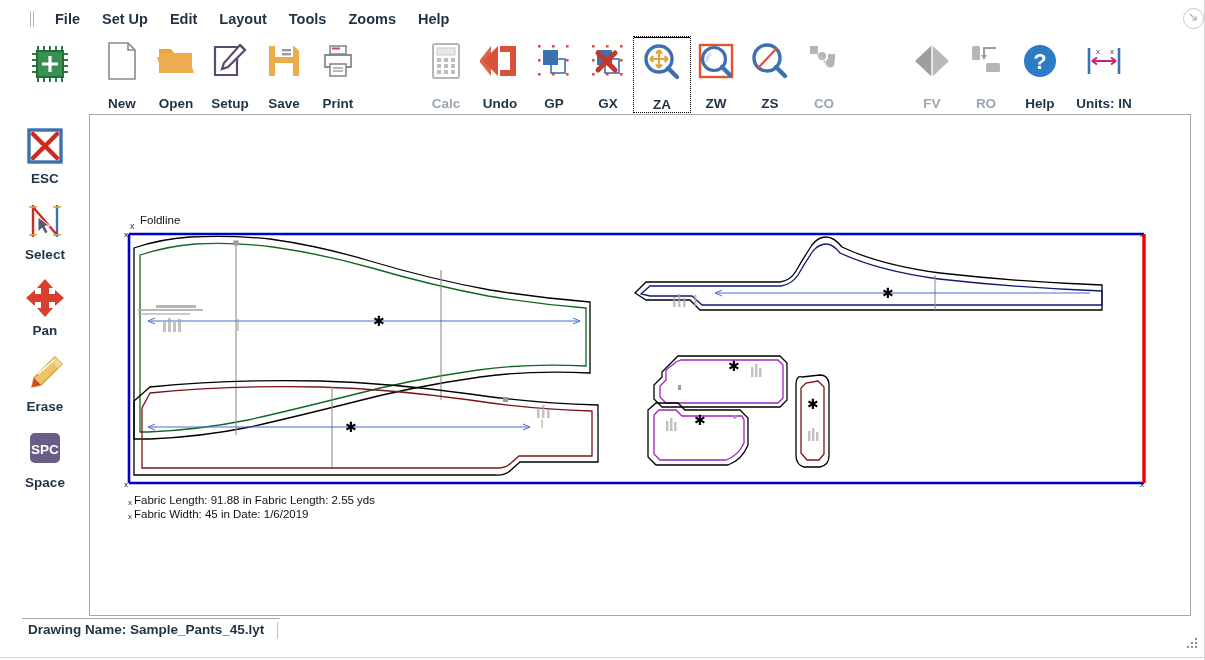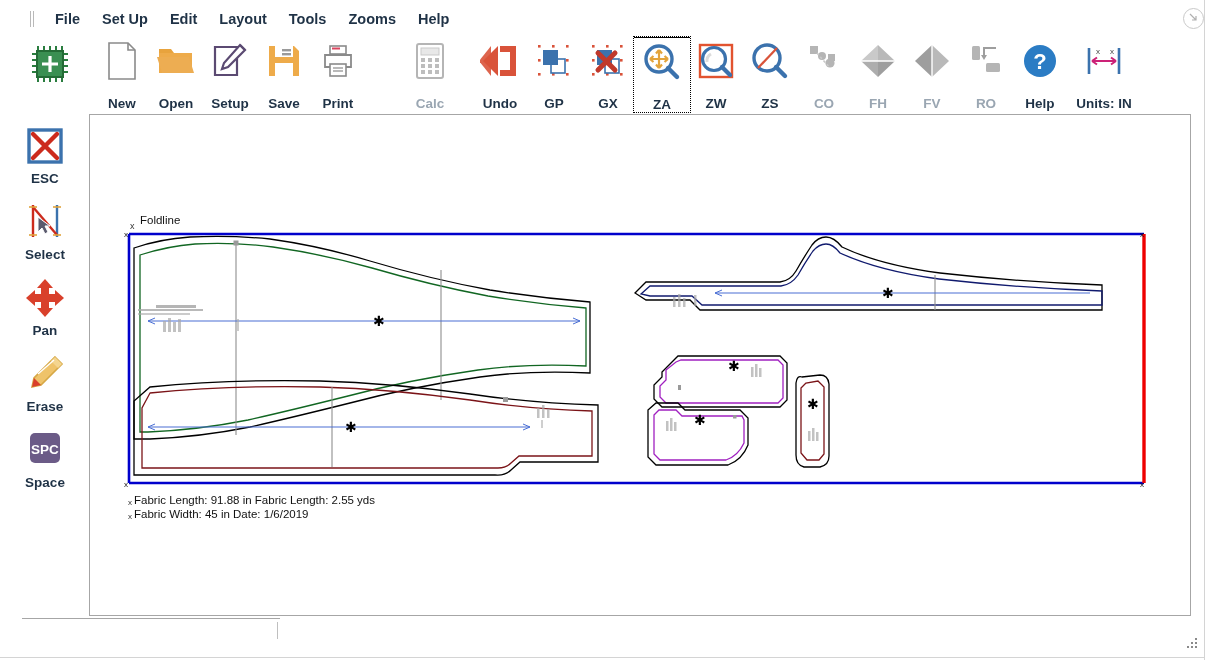--- a/index.html
+++ b/index.html
@@ -205,21 +205,21 @@
           <path d="M5 12 H31 V24 H5 Z" fill="#ffffff" stroke="#8a8a8a" stroke-width="1.8"></path>
           <rect x="10" y="21" width="16" height="12" fill="#ffffff" stroke="#8a8a8a" stroke-width="1.6"></rect>
           <line x1="13" y1="25" x2="23" y2="25" stroke="#8a8a8a" stroke-width="1.2"></line>
           <line x1="13" y1="28" x2="23" y2="28" stroke="#8a8a8a" stroke-width="1.2"></line>
         </svg>
       </div>
       <div class="tb-lab">Print</div>
     </div>
 
 
-    <div class="tb-btn" style="left:402px;">
+    <div class="tb-btn" style="left:418px;">
       <div class="tb-ico">
         <svg width="34" height="38" viewBox="0 0 34 38">
           <rect x="4" y="2" width="26" height="34" rx="2" fill="#ffffff" stroke="#b5b5b5" stroke-width="2"></rect>
           <rect x="8" y="6" width="18" height="7" fill="#e8e8e8" stroke="#c9c9c9"></rect>
           <g fill="#bdbdbd">
             <rect x="8" y="16" width="4" height="4"></rect>
               <rect x="15" y="16" width="4" height="4"></rect>
               <rect x="22" y="16" width="4" height="4"></rect>
             <rect x="8" y="22" width="4" height="4"></rect>
               <rect x="15" y="22" width="4" height="4"></rect>
@@ -331,32 +331,20 @@
           <rect x="6" y="4" width="8" height="8" fill="#b5b5b5"></rect>
           <circle cx="18" cy="14" r="4" fill="#b5b5b5"></circle>
           <circle cx="26" cy="21" r="4.6" fill="#b5b5b5"></circle>
           <rect x="24" y="12" width="7" height="7" fill="#b5b5b5"></rect>
           <path d="M13 11 Q19 18 25 25" stroke="#c9c9c9" stroke-width="1.6" fill="none" stroke-dasharray="2.5 2.5"></path>
         </svg>
       </div>
       <div class="tb-lab dim">CO</div>
     </div>
 
-    <div class="tb-btn" style="left:850px;">
-      <div class="tb-ico">
-        <svg width="40" height="38" viewBox="0 0 40 38">
-          <path d="M20 3 L37 19 L20 19 Z" fill="#b9b9b9"></path>
-          <path d="M20 3 L3 19 L20 19 Z" fill="#c9c9c9"></path>
-          <path d="M20 35 L37 19 L20 19 Z" fill="#9e9e9e"></path>
-          <path d="M20 35 L3 19 L20 19 Z" fill="#adadad"></path>
-          <line x1="2" y1="19" x2="38" y2="19" stroke="#ffffff" stroke-width="1.4"></line>
-        </svg>
-      </div>
-      <div class="tb-lab dim">FH</div>
-    </div>
 
     <div class="tb-btn" style="left:904px;">
       <div class="tb-ico">
         <svg width="40" height="38" viewBox="0 0 40 38">
           <path d="M20 3 L37 19 L20 35 Z" fill="#b9b9b9"></path>
           <path d="M20 3 L3 19 L20 35 Z" fill="#9e9e9e"></path>
           <line x1="20" y1="2" x2="20" y2="36" stroke="#ffffff" stroke-width="1.4"></line>
         </svg>
       </div>
       <div class="tb-lab dim">FV</div>
@@ -604,20 +592,21 @@
         <text x="44" y="389" font-size="11.5" fill="#111">Fabric Length: 91.88 in    Fabric Length: 2.55 yds</text>
         <text x="38" y="404" font-size="8" fill="#333">x</text>
         <text x="44" y="403" font-size="11.5" fill="#111">Fabric Width: 45 in    Date:  1/6/2019</text>
       </g>
     </svg>
   </div>
 
   <div class="statusbar">
     <div class="status-top-line"></div>
   </div>
+  <div class="status-text">Drawing Name: Sample_Pants_45.lyt</div>
   <div class="status-div"></div>
 
   <div class="grip">
     <i style="left:10px;top:0;"></i>
     <i style="left:6px;top:4px;"></i>
       <i style="left:10px;top:4px;"></i>
     <i style="left:2px;top:8px;"></i>
       <i style="left:6px;top:8px;"></i>
       <i style="left:10px;top:8px;"></i>
   </div>

